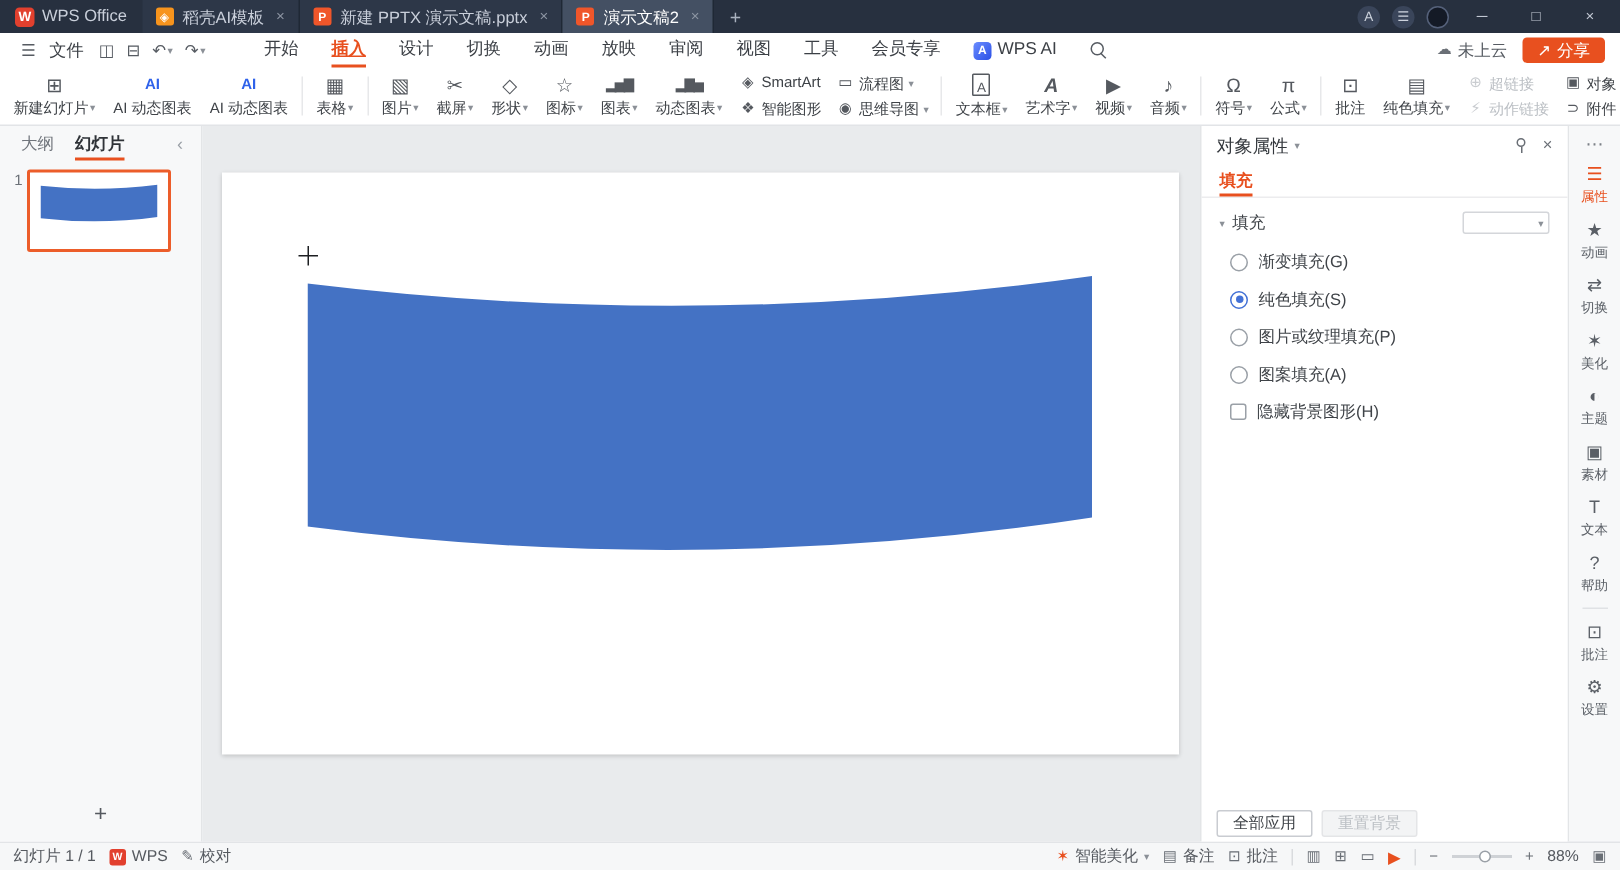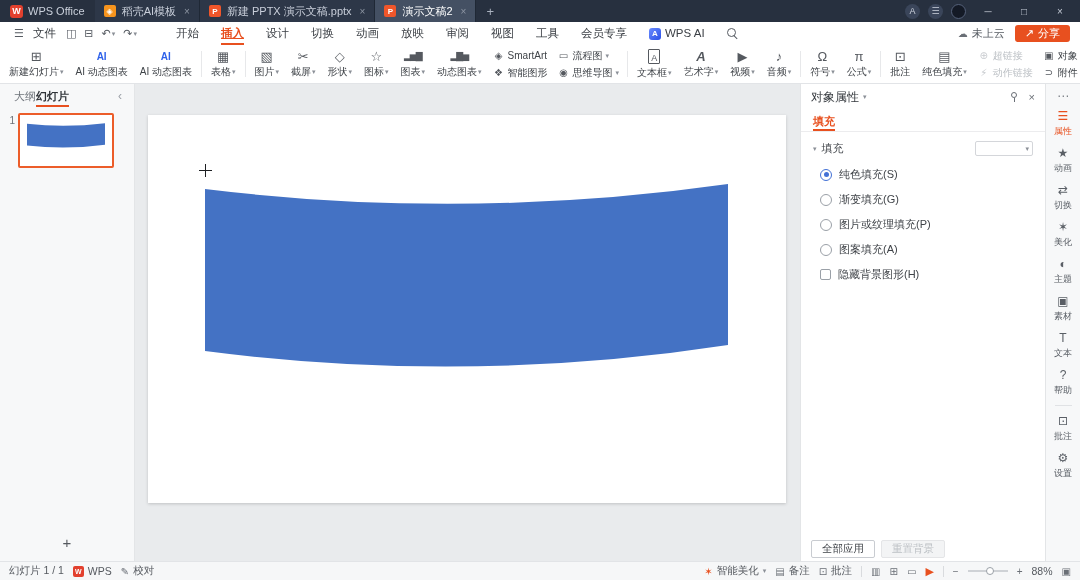--- a/index.html
+++ b/index.html
@@ -53,21 +53,21 @@
   .rstack { display:flex; flex-direction:column; justify-content:center; gap:3px; padding:0 5px; }
   .sbtn { display:flex; align-items:center; gap:3px; font-size:10px; color:#3f4348; height:14px; white-space:nowrap; }
   .sbtn .sic { font-size:10px; color:#55595f; width:12px; text-align:center; }
   .sbtn.disabled { color:#bcc0c5; }
   .sbtn.disabled .sic { color:#c9ccd0; }
 
   
   .main { display:flex; height:477px; flex:0 0 auto; }
 
   .lpanel { width:135px; background:#f7f8f9; border-right:1px solid #e3e5e7; position:relative; flex:0 0 auto; }
-  .lp-tabs { height:24px; display:flex; align-items:center; padding:0 12px 0 14px; font-size:11px; color:#70757c; }
+  .lp-tabs { height:24px; display:flex; align-items:center; padding:0 12px 0 14px; gap:14px; font-size:11px; color:#70757c; }
   .lp-tab { position:relative; line-height:24px; }
   .lp-tab.active { color:#2f3338; font-weight:bold; }
   .lp-tab.active::after { content:""; position:absolute; left:0; right:0; bottom:1px; height:2px; background:#e8501f; }
   .lp-collapse { margin-left:auto; color:#9a9fa6; font-size:12px; }
   .thumb-row { display:flex; margin-top:5px; padding-left:5px; gap:3px; }
   .thumb-num { font-size:10px; color:#6c7178; width:10px; text-align:right; padding-top:2px; }
   .thumb { width:96px; height:55px; background:#fff; border:2px solid #ec5d2a; border-radius:2px; position:relative; }
   .lp-add { position:absolute; bottom:10px; left:50%; transform:translateX(-50%); font-size:15px; color:#55595f; }
 
   .canvas { flex:1; background:#e9ebed; position:relative; }
@@ -440,26 +440,26 @@
       </div>
       <div class="rp-body">
         <div class="sec-row">
           <span class="sec-caret">▾</span>
           <span>填充</span>
           <span class="sec-combo">
               <span class="caret">▾</span>
             </span>
         </div>
         <div class="radio-row">
+          <span class="radio"></span>
+          <span>渐变填充(G)</span>
+        </div>
+        <div class="radio-row">
           <span class="radio checked"></span>
           <span>纯色填充(S)</span>
-        </div>
-        <div class="radio-row">
-          <span class="radio"></span>
-          <span>渐变填充(G)</span>
         </div>
         <div class="radio-row">
           <span class="radio"></span>
           <span>图片或纹理填充(P)</span>
         </div>
         <div class="radio-row">
           <span class="radio"></span>
           <span>图案填充(A)</span>
         </div>
         <div class="radio-row">

